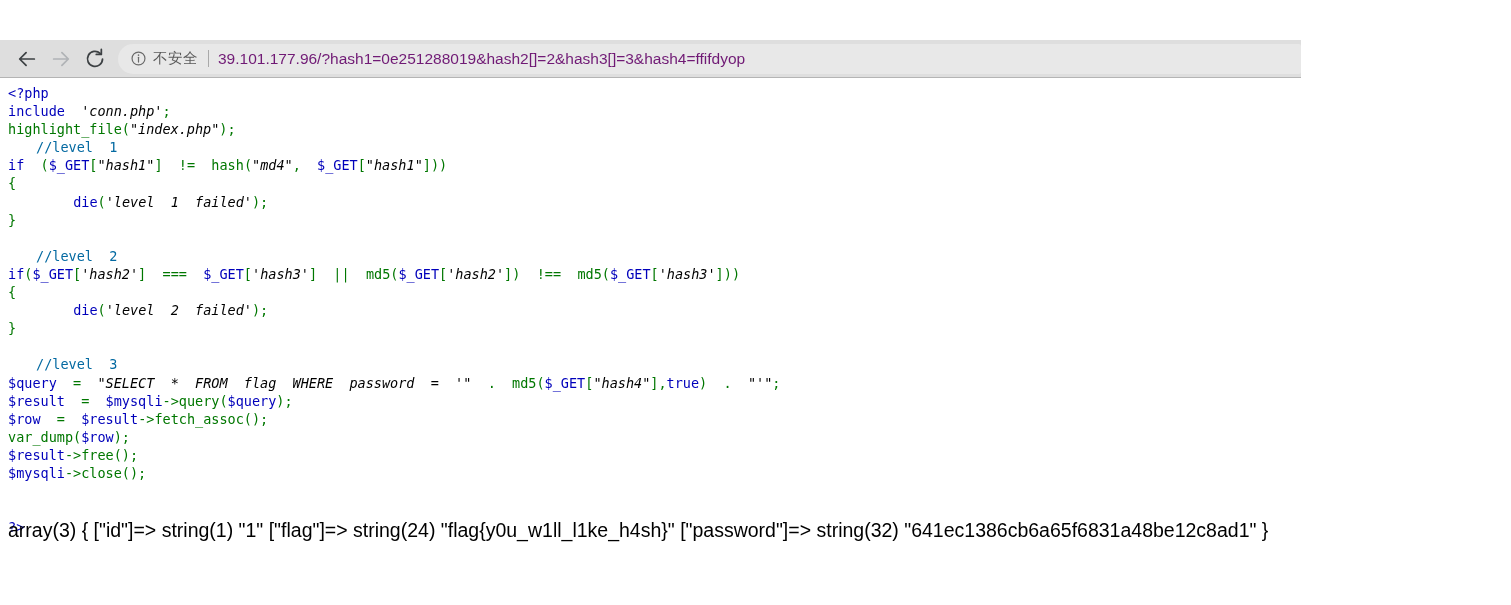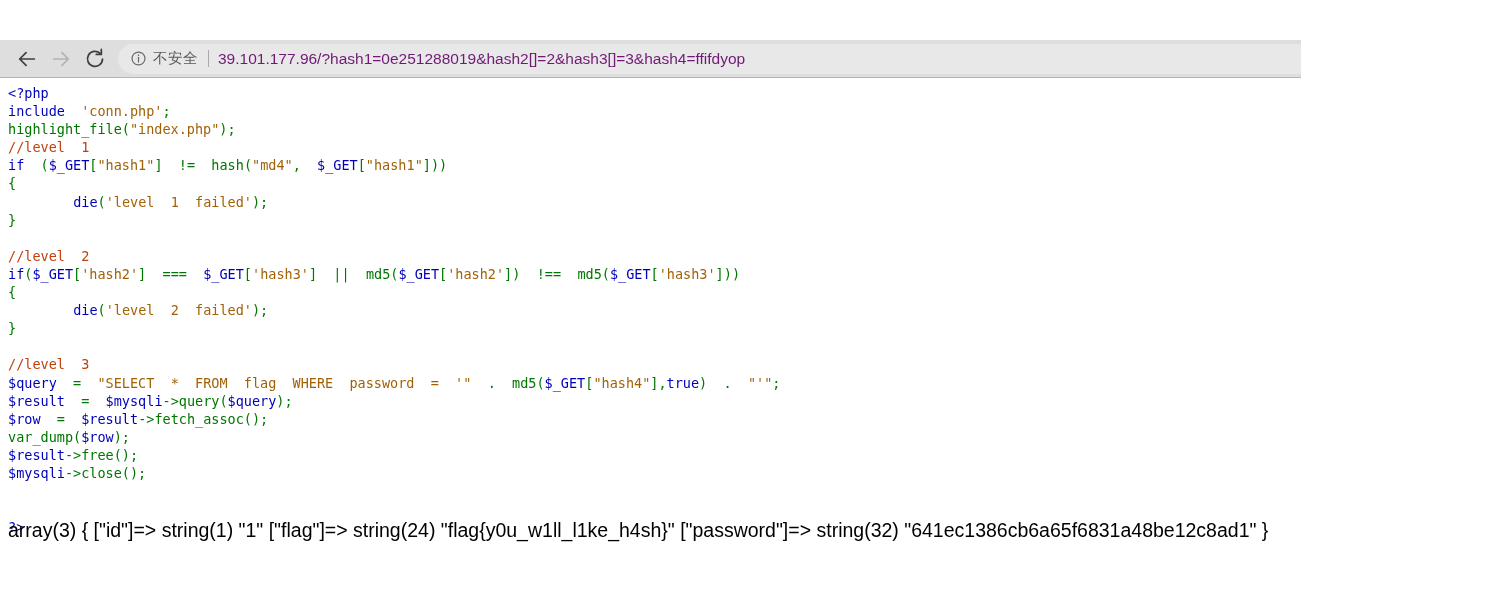--- a/index.html
+++ b/index.html
@@ -87,22 +87,22 @@
     left: 8px;
     top: 6px;
     font-family: "DejaVu Sans Mono", "Liberation Mono", monospace;
     font-size: 13.5px;
     line-height: 18.1px;
     white-space: pre;
     color: #007700;
   }
   #code-block .ln { display: block; min-height: 18.1px; }
   .k  { color: #0000BB; }  
-  .s  { color: #a16207; }  
-  .c  { color: #c2410c; }  
+  .s  { color: #000000; font-style: italic; }  
+  .c  { color: #0369a1; margin-left: 28px; }  
   .d  { color: #007700; }  
 
   
   #var-dump-line {
     position: absolute;
     left: 8px;
     top: 441px;
     font-family: "Liberation Sans", sans-serif;
     font-size: 19.5px;
     color: #000000;

